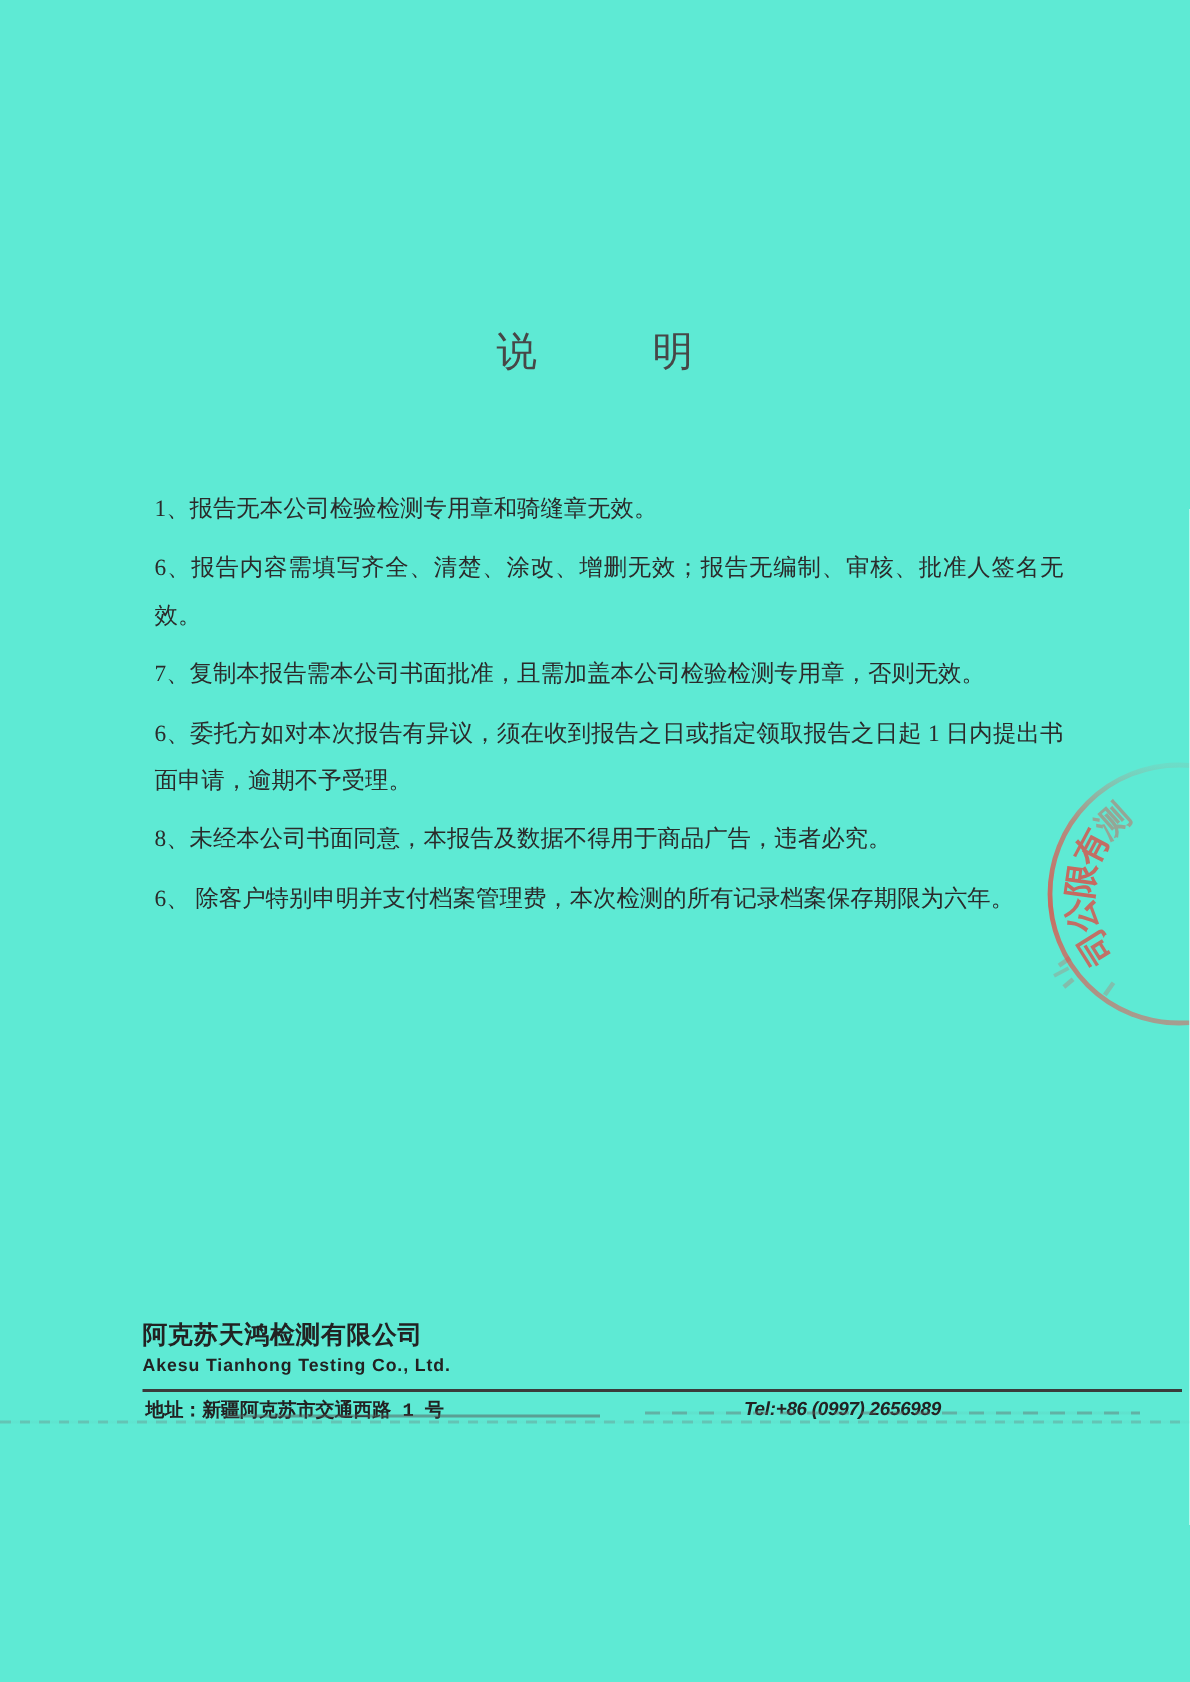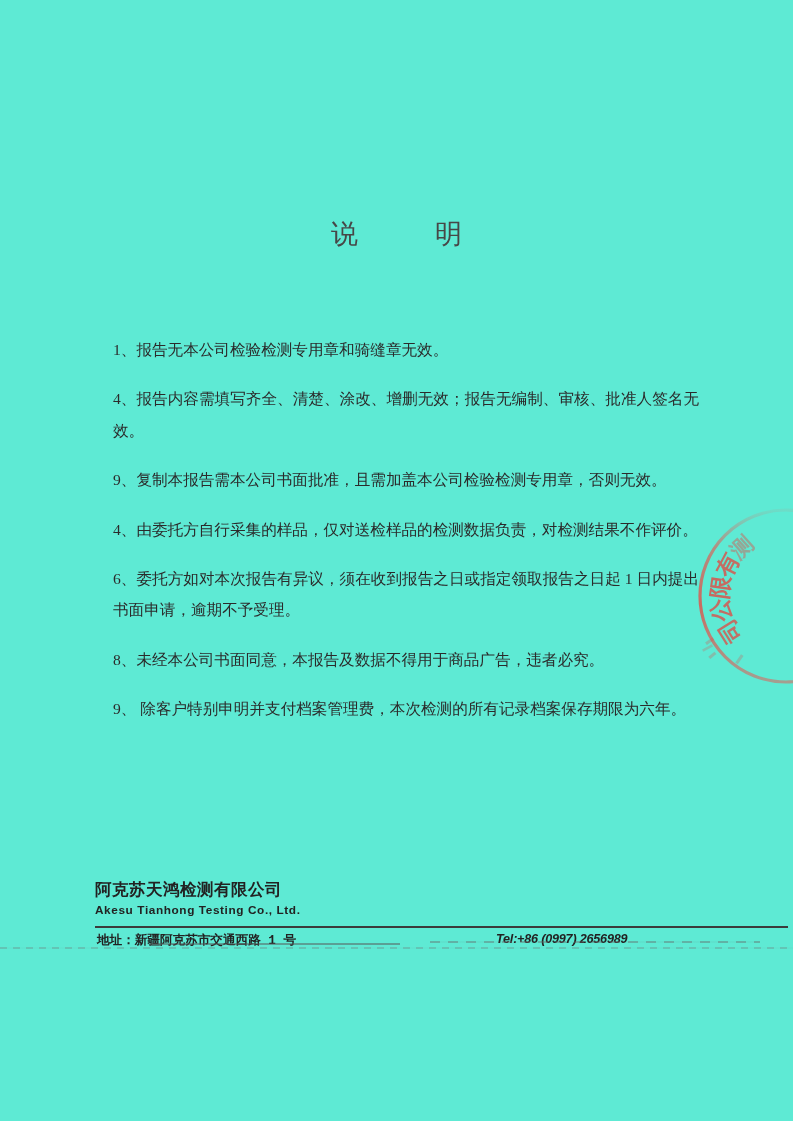--- a/index.html
+++ b/index.html
@@ -33,21 +33,21 @@
     position: absolute;
     top: 316px;
     left: 95px;
     width: 622px;
     font-size: 15.6px;
     line-height: 31.4px;
     text-align: justify;
     text-justify: inter-character;
     color: #2b2b2b;
   }
-  .note-item { margin: 18px; }
+  .note-item { margin: 8px; }
   
   .seal {
     position: absolute;
     left: 678px;
     top: 482px;
     width: 115px;
     height: 215px;
     pointer-events: none;
   }
   .seal text {
@@ -139,26 +139,25 @@
 <body>
 
 <div class="page">
 
   <div class="title-wrap">
     <span class="title">说明</span>
   </div>
 
   <div class="notes">
     <div class="note-item">1、报告无本公司检验检测专用章和骑缝章无效。</div>
-    <div class="note-item">4、报告内容需填写齐全、清楚、涂改、增删无效；报告无编制、审核、批准人签名无效。</div>
-    <div class="note-item">9、复制本报告需本公司书面批准，且需加盖本公司检验检测专用章，否则无效。</div>
-    <div class="note-item">4、由委托方自行采集的样品，仅对送检样品的检测数据负责，对检测结果不作评价。</div>
+    <div class="note-item">6、报告内容需填写齐全、清楚、涂改、增删无效；报告无编制、审核、批准人签名无效。</div>
+    <div class="note-item">7、复制本报告需本公司书面批准，且需加盖本公司检验检测专用章，否则无效。</div>
     <div class="note-item">6、委托方如对本次报告有异议，须在收到报告之日或指定领取报告之日起 1 日内提出书面申请，逾期不予受理。</div>
     <div class="note-item">8、未经本公司书面同意，本报告及数据不得用于商品广告，违者必究。</div>
-    <div class="note-item">9、 除客户特别申明并支付档案管理费，本次检测的所有记录档案保存期限为六年。</div>
+    <div class="note-item">6、 除客户特别申明并支付档案管理费，本次检测的所有记录档案保存期限为六年。</div>
   </div>
 
   <svg class="seal" viewBox="0 0 115 215" xmlns="http://www.w3.org/2000/svg" aria-hidden="true">
     <defs>
       <linearGradient id="sealfade" x1="0" y1="0" x2="0" y2="1">
         <stop offset="0" stop-color="#e2685f" stop-opacity="0.10"></stop>
         <stop offset="0.22" stop-color="#df5c53" stop-opacity="0.65"></stop>
         <stop offset="0.55" stop-color="#dc554c" stop-opacity="0.85"></stop>
         <stop offset="1" stop-color="#df6058" stop-opacity="0.55"></stop>
       </linearGradient>

